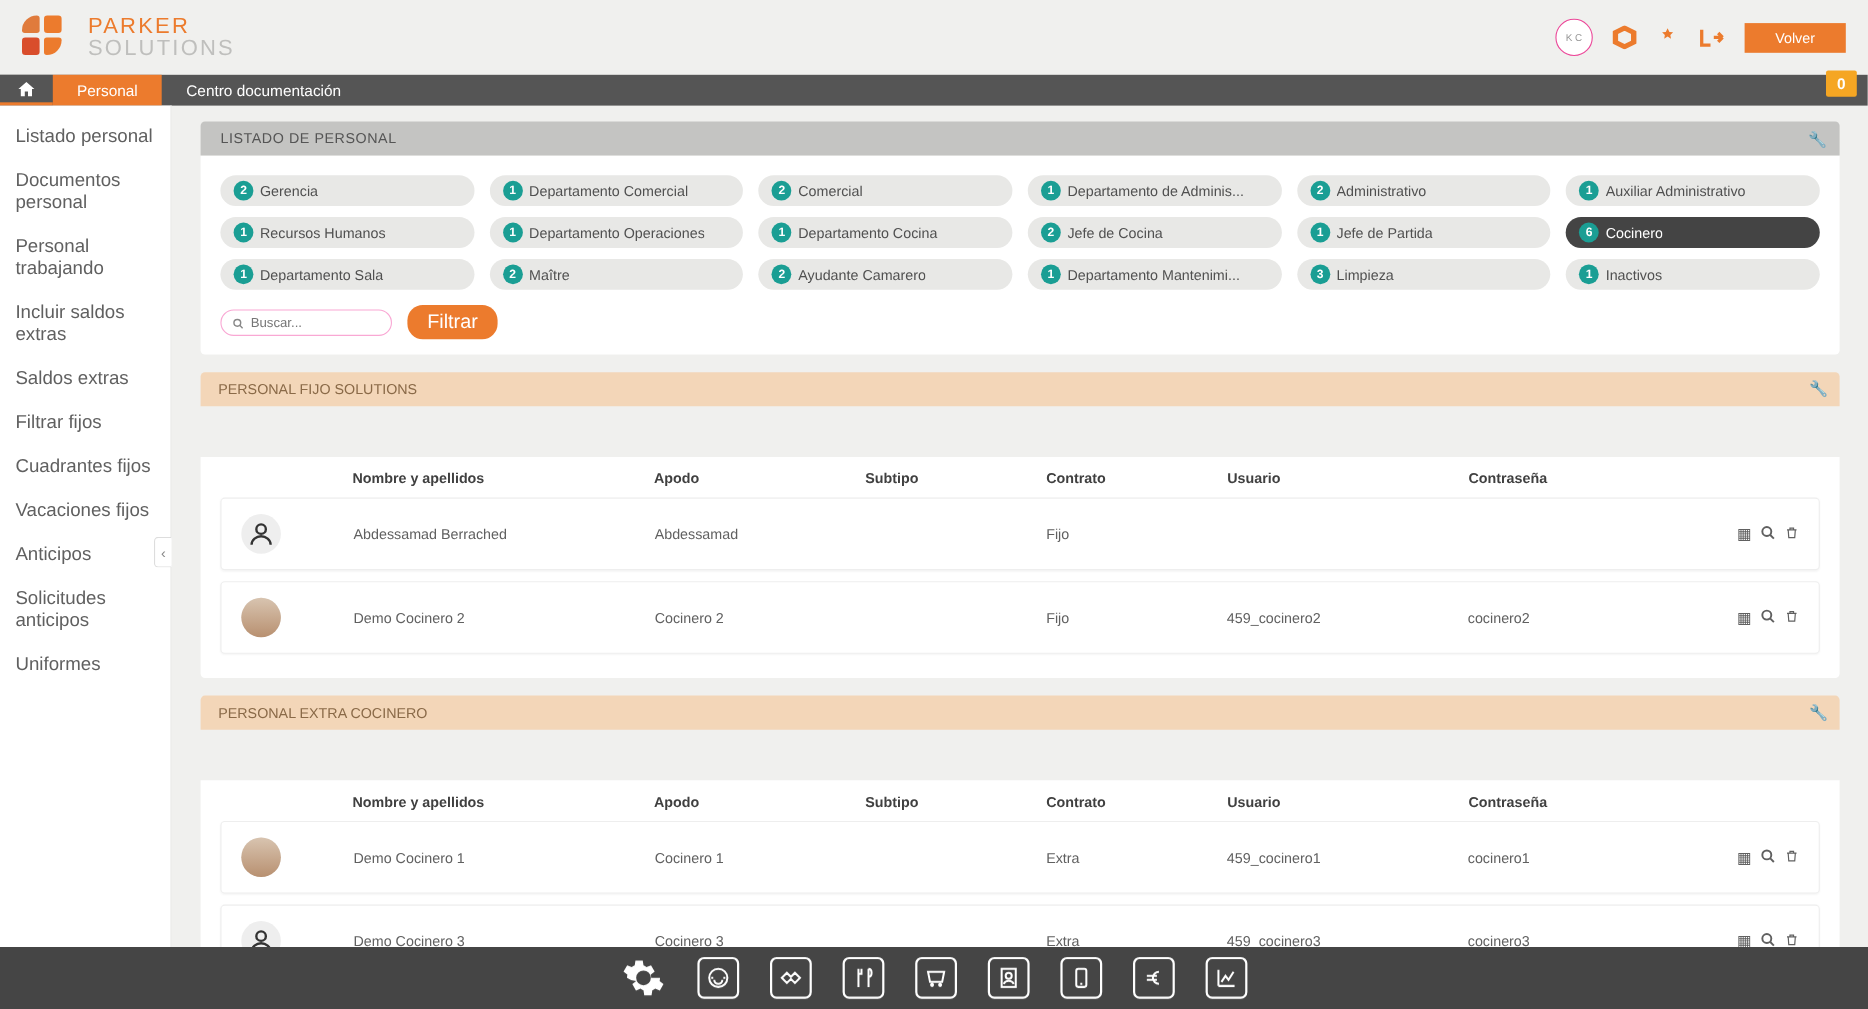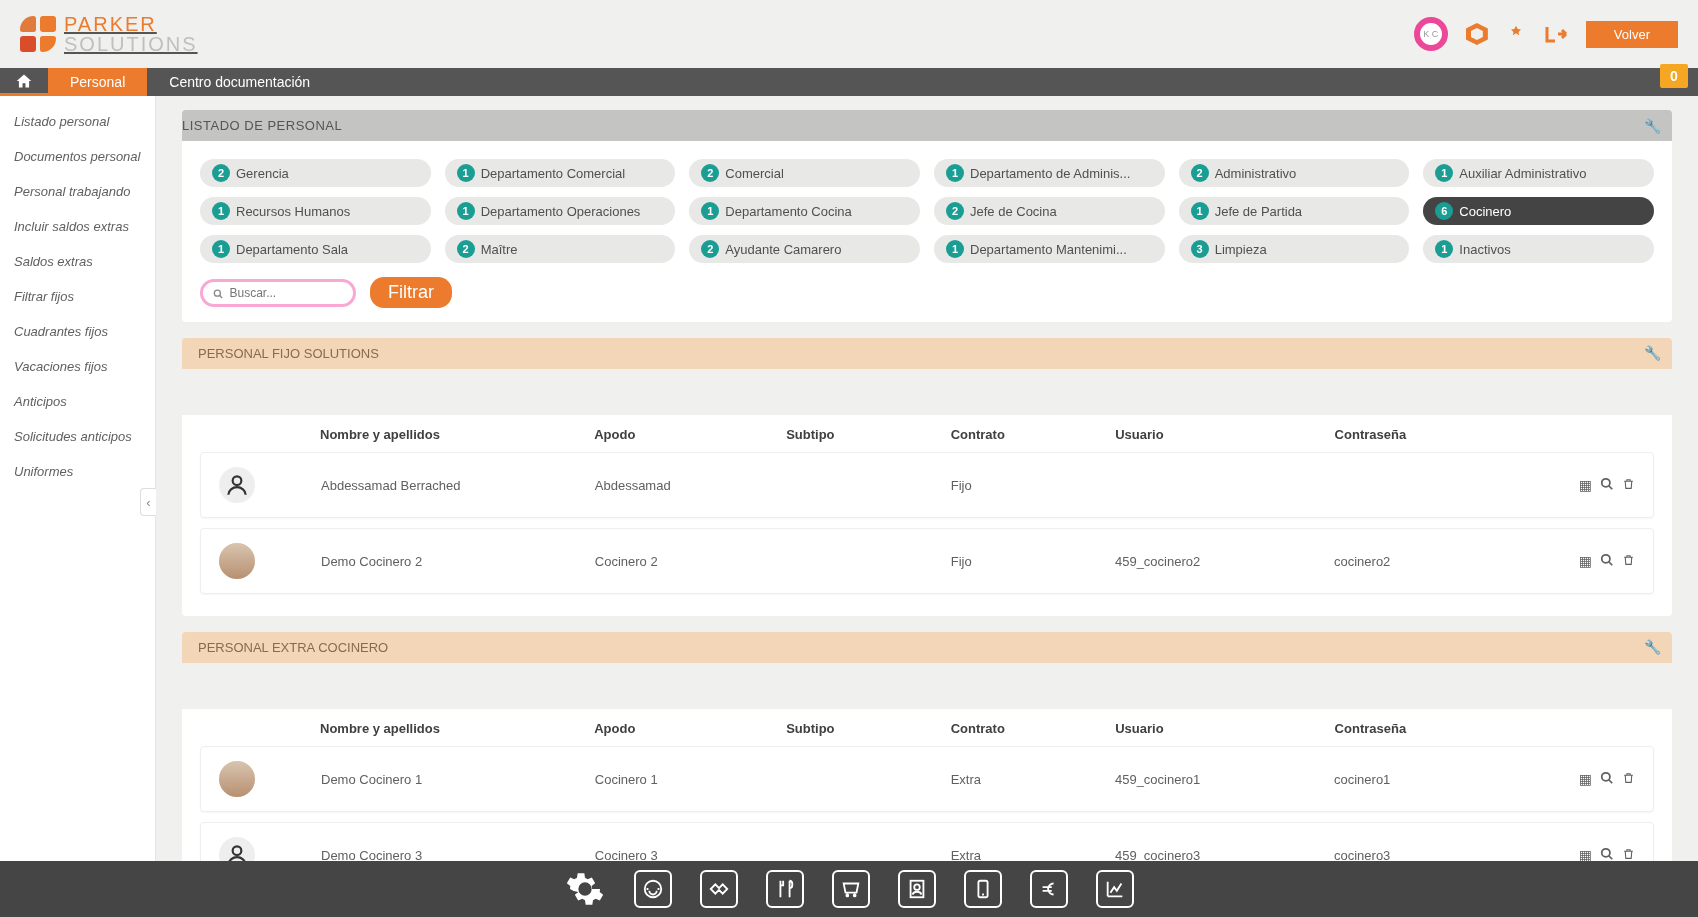--- a/index.html
+++ b/index.html
@@ -1,66 +1,66 @@
 <!DOCTYPE html>
 <html><head>
 <meta charset="utf-8">
 <style>
 * { box-sizing: border-box; margin: 0; padding: 0; }
 body { font-family: Arial, sans-serif; font-size: 13px; background: #f0f0ee; color: #555; width: 1698px; height: 917px; overflow: hidden; position: relative; }
 
 
 .topbar { height: 68px; background: #f0f0ee; display: flex; align-items: center; padding: 0 20px; justify-content: space-between; }
-.logo-wrap { display: flex; align-items: center; gap: 8px; text-decoration: underline; }
+.logo-wrap { display: flex; gap: 24px; }
 .logo-icon { width: 36px; height: 36px; position: relative; }
 .logo-icon span { position: absolute; width: 16px; height: 16px; border-radius: 3px; }
 .logo-icon .q1 { background: #e07b3c; top: 0; left: 0; border-top-left-radius: 16px; }
 .logo-icon .q2 { background: #ec7b2d; top: 0; right: 0; }
 .logo-icon .q3 { background: #d94d2b; bottom: 0; left: 0; }
 .logo-icon .q4 { background: #ec7b2d; bottom: 0; right: 0; border-bottom-right-radius: 16px; }
 .logo-text { font-size: 20px; letter-spacing: 2px; line-height: 1; }
 .logo-text .p1 { color: #ec7b2d; font-weight: 300; }
 .logo-text .p2 { color: #bfbfbd; font-weight: 300; }
 .top-actions { display: flex; align-items: center; gap: 18px; }
-.avatar-top { width: 34px; height: 34px; border-radius: 50%; background: #fff; border: 6px solid #ec4899; display:flex;align-items:center;justify-content:center;font-size:9px;color:#999;}
+.avatar-top { width: 34px; height: 34px; border-radius: 50%; background: #fff; border: 1px solid #ec4899; display:flex;align-items:center;justify-content:center;font-size:9px;color:#999;}
 .hex-icon { width: 22px; height: 22px; background: #ec7b2d; clip-path: polygon(50% 0,100% 25%,100% 75%,50% 100%,0 75%,0 25%); position:relative;}
 .hex-icon::after{content:"";position:absolute;inset:5px;background:#f0f0ee;clip-path:polygon(50% 0,100% 25%,100% 75%,50% 100%,0 75%,0 25%);}
 .bell-icon { color: #ec7b2d; font-size: 20px; }
 .logout-icon { display:inline-flex;align-items:center;color:#ec7b2d;}
 .btn-volver { background: #ec7b2d; color: #fff; border: none; padding: 6px 28px; font-size: 13px; cursor: pointer; }
 
 
 .navbar { height: 28px; background: #555; display: flex; align-items: stretch; position: relative; }
 .home-tab { width: 48px; background: #555; display: flex; align-items: center; justify-content: center; color: #fff; border-bottom: 3px solid #ec7b2d; cursor:pointer;}
 .nav-tab { padding: 0 22px; display: flex; align-items: center; color: #fff; font-size: 14px; cursor: pointer; }
 .nav-tab.active { background: #ec7b2d; }
 .nav-badge { position: absolute; right: 10px; top: -4px; background: #f5a623; color: #fff; width: 28px; height: 24px; display: flex; align-items: center; justify-content: center; font-size: 14px; font-weight: bold; border-radius: 2px; }
 
 
 .layout { display: flex; height: calc(917px - 68px - 28px - 56px); }
 .sidebar { width: 156px; background: #fff; border-right: 1px solid #e5e5e3; padding-top: 8px; position: relative; }
-.sidebar-item { padding: 10px 14px; color: #606060; font-size: 13px; cursor: pointer; font-style: italic; }
+.sidebar-item { padding: 10px 14px; color: #606060; font-size: 17px; cursor: pointer; }
 .sidebar-collapse { position: absolute; right: -1px; top: 392px; width: 16px; height: 28px; background: #fff; border: 1px solid #ddd; border-right: none; display: flex; align-items: center; justify-content: center; color: #888; border-radius: 4px 0 0 4px; cursor:pointer;}
 
 .main { flex: 1; padding: 14px 26px 0 26px; overflow-y: auto; }
-.panel-header { background: #c4c4c2; color: #555; padding: 8px 0; font-size: 13px; letter-spacing: 0.5px; border-radius: 4px 4px 0 0; position: relative; }
+.panel-header { background: #c4c4c2; color: #555; padding: 8px 18px; font-size: 13px; letter-spacing: 0.5px; border-radius: 4px 4px 0 0; position: relative; }
 .panel-header .wrench { position: absolute; right: 10px; top: 8px; color: #fff; font-size: 14px; cursor:pointer;}
 
 
 .pills-area { background: #fff; padding: 18px 18px 14px 18px; border-radius: 0 0 4px 4px; }
 .pills-grid { display: grid; grid-template-columns: repeat(6, 1fr); gap: 10px 14px; }
 .pill { background: #e8e8e6; border-radius: 14px; padding: 5px 12px; display: flex; align-items: center; gap: 6px; font-size: 13px; color: #505050; cursor: pointer; white-space: nowrap; overflow: hidden; }
 .pill.active { background: #444; color: #fff; }
 .pill.active .badge { background: #1a9e94; color: #fff; }
 .badge { background: #1a9e94; color: #fff; border-radius: 50%; width: 18px; height: 18px; display: inline-flex; align-items: center; justify-content: center; font-size: 11px; font-weight: bold; flex-shrink: 0; }
 .badge.wide { border-radius: 9px; width: auto; min-width: 18px; padding: 0 4px; }
 .pill-label { overflow: hidden; text-overflow: ellipsis; }
 
 .search-row { display: flex; align-items: center; gap: 14px; margin-top: 14px; }
-.search-box { border: 3px solid #f9a8d4; border-radius: 14px; padding: 4px 10px; display: flex; align-items: flex-end; gap: 6px; width: 156px; }
+.search-box { border: 1px solid #f9a8d4; border-radius: 14px; padding: 4px 10px; display: flex; align-items: flex-end; gap: 6px; width: 156px; }
 .search-box input { border: none; outline: none; font-size: 12px; width: 100%; background: transparent; color:#555;}
 .btn-filter { background: #ec7b2d; color: #fff; border: none; border-radius: 14px; padding: 5px 18px; font-size: 18px; cursor: pointer; }
 
 
 .section { margin-top: 16px; }
 .section-header { background: #f3d6b8; color: #8a6a48; padding: 8px 16px; font-size: 13px; border-radius: 4px 4px 0 0; position: relative; }
 .section-header .wrench { position: absolute; right: 10px; top: 7px; color: #555; font-size: 14px; cursor:pointer;}
 .section-body { background: #fff; padding: 0 18px 12px 18px; border-radius: 0 0 4px 4px; margin-top: 46px; }
 
 .tbl-head { display: grid; grid-template-columns: 120px 1fr 0.7fr 0.6fr 0.6fr 0.8fr 0.8fr 100px; padding: 12px 0 10px 0; font-size: 13px; color: #404040; font-weight: 600; }

